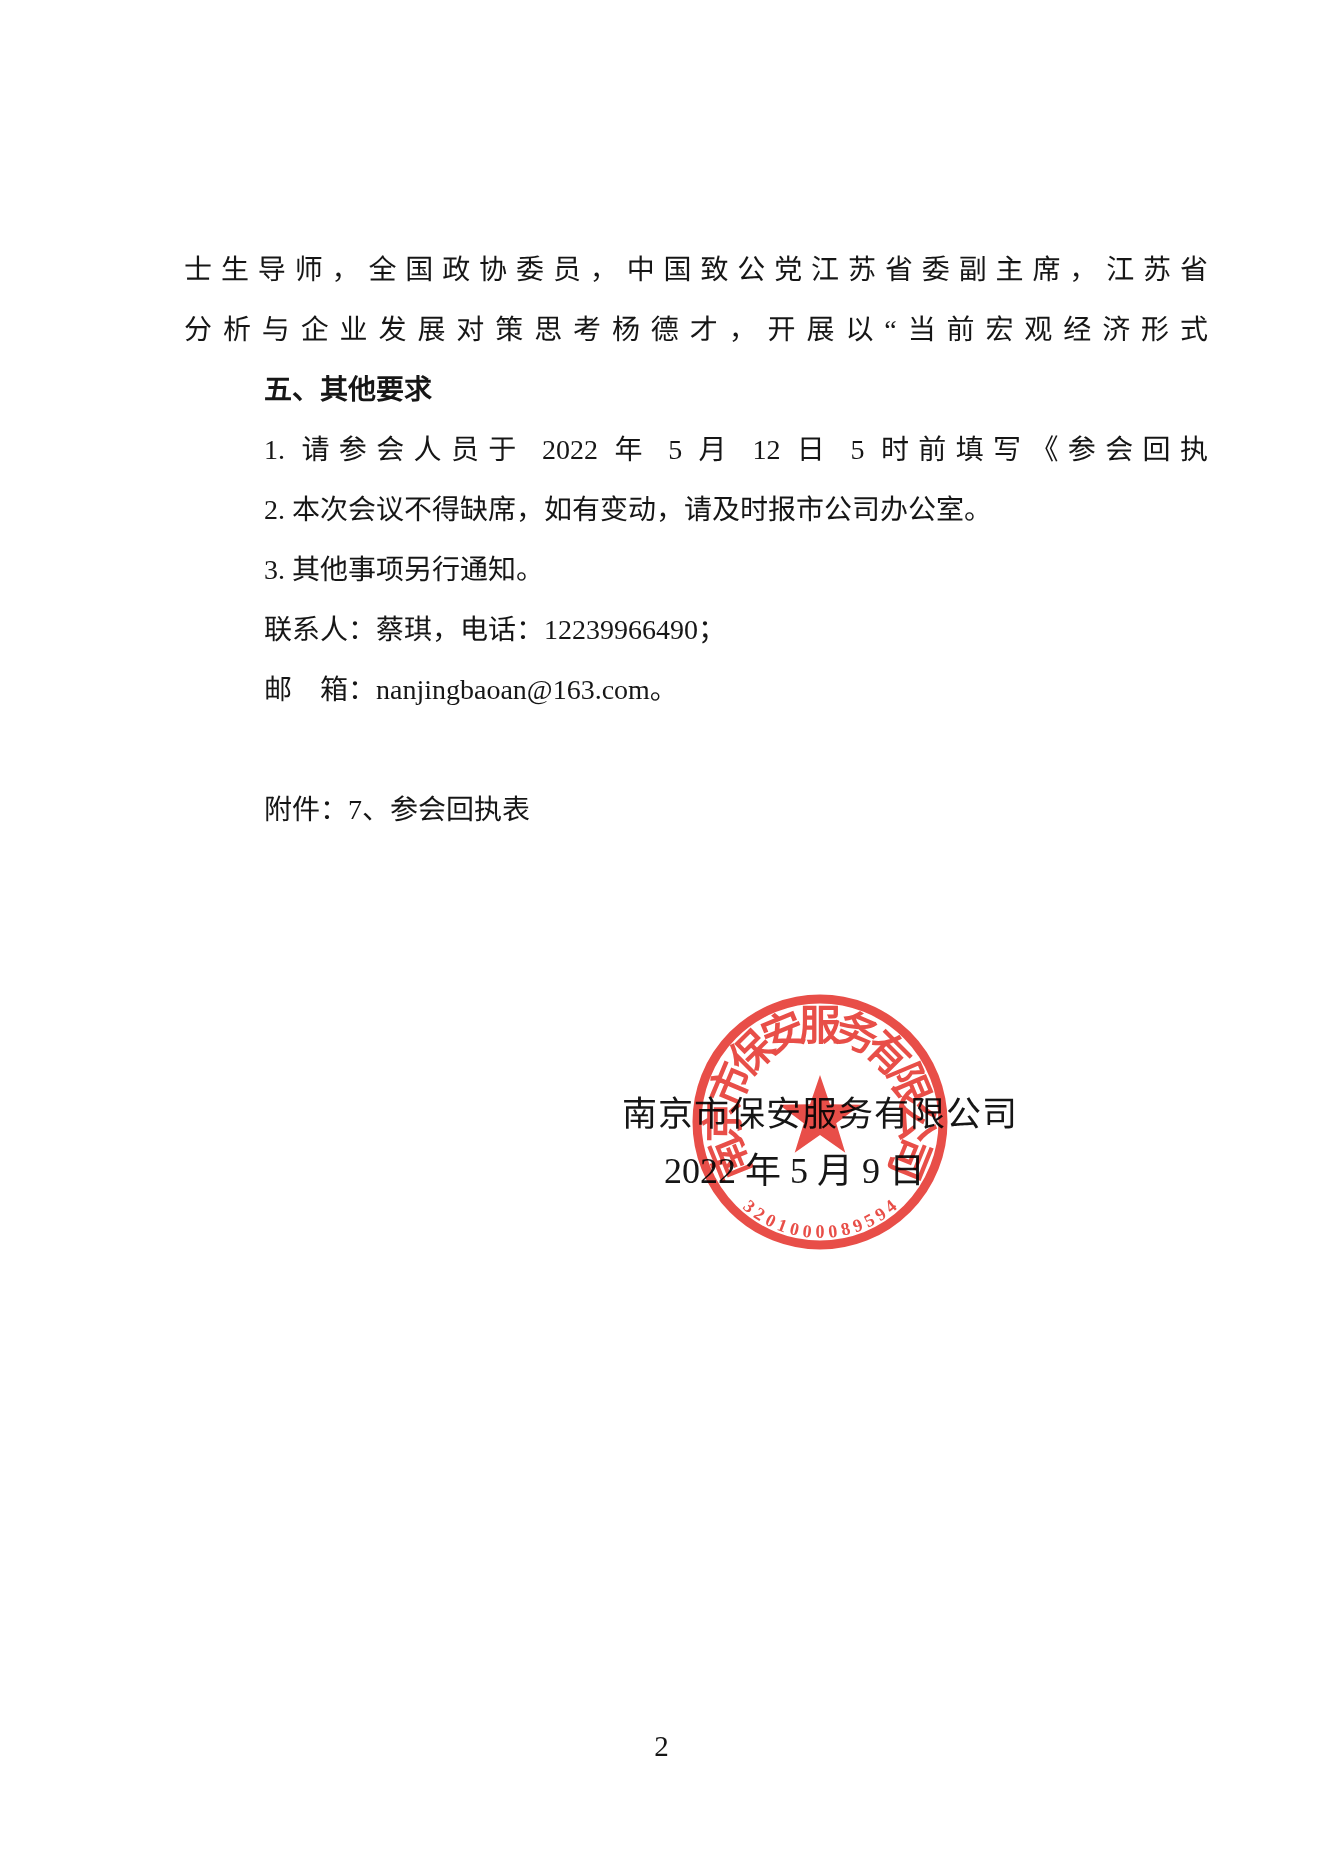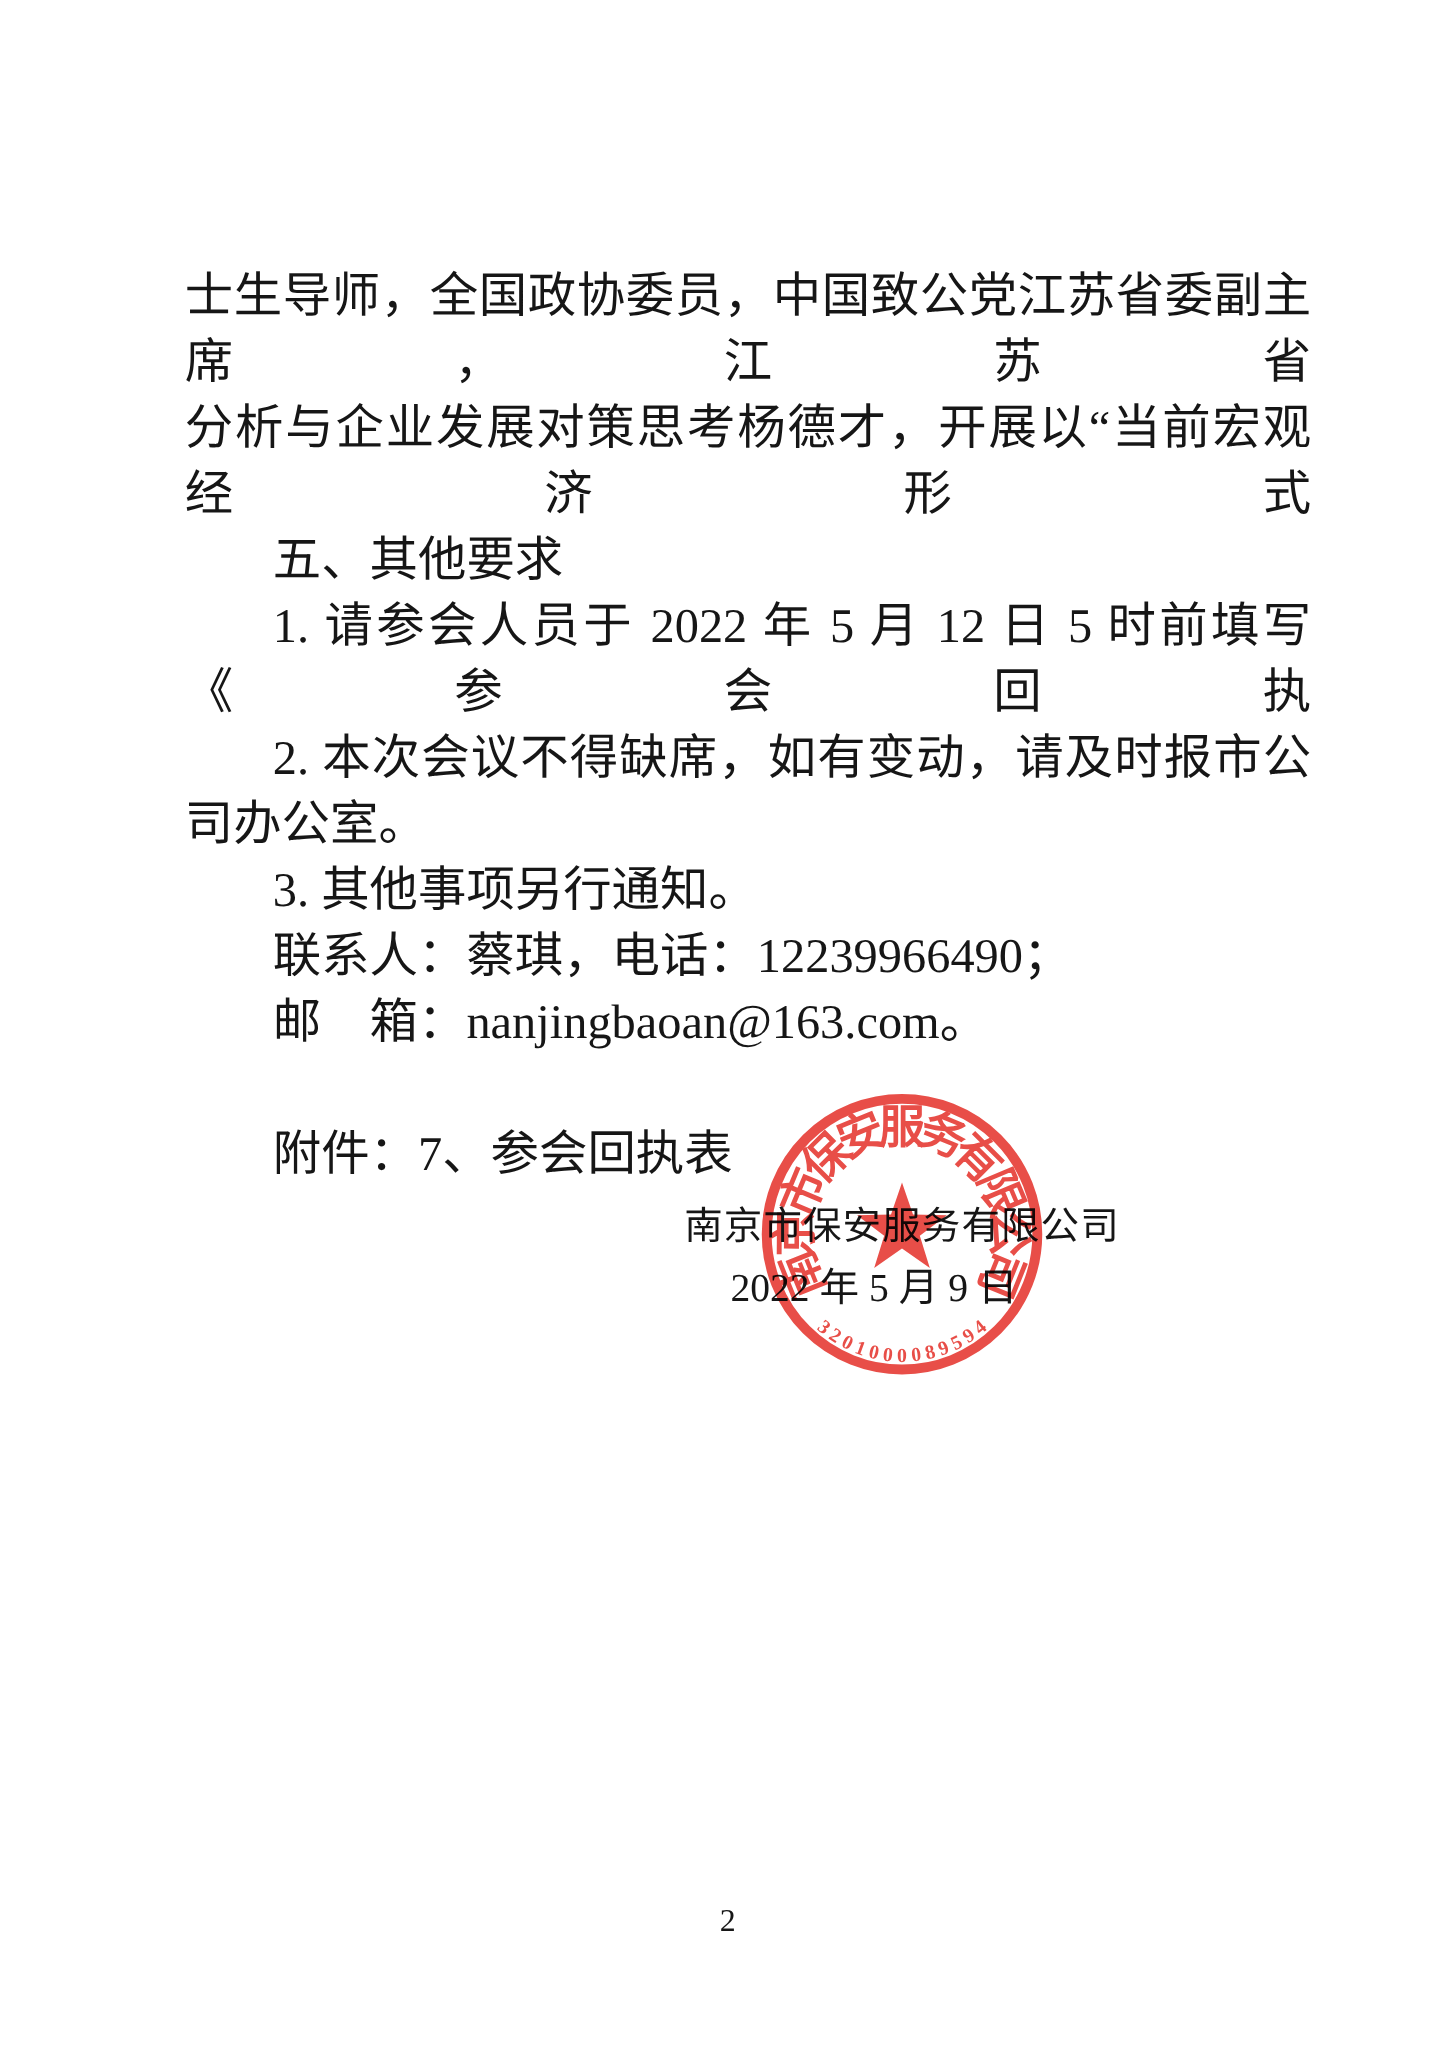--- a/index.html
+++ b/index.html
@@ -7,30 +7,30 @@
     position:relative;
     width:1323px;height:1871px;
     margin:0 auto;
     background:#ffffff;
     font-family:"Liberation Serif","DejaVu Serif",serif;
     color:#161616;
     overflow:hidden;
   }
   .text-block{
     position:absolute;
-    left:168px;top:240px;width:1024px;
-    font-size:44px;line-height:60px;
+    left:184px;top:240px;width:1024px;
+    font-size:28px;line-height:60px;
     text-align:justify;
     text-justify:distribute;
     text-justify:inter-character;
   }
   .line{min-height:60px;}
   .indent{text-indent:80px;}
   .fill{text-align-last:justify;}
-  .heading{font-weight:normal;}
+  .heading{font-weight:bold;}
   .blank{height:60px;}
   .bold-name{font-weight:normal;}
   .sig-company{
     position:absolute;left:622px;top:1092px;width:392px;
     font-size:35px;line-height:46px;letter-spacing:1px;
     white-space:nowrap;
   }
   .sig-date{
     position:absolute;left:664px;top:1148px;
     font-size:36px;line-height:46px;white-space:pre;

